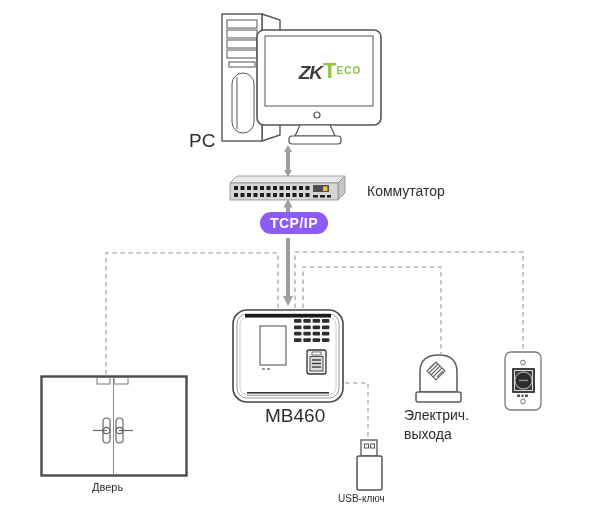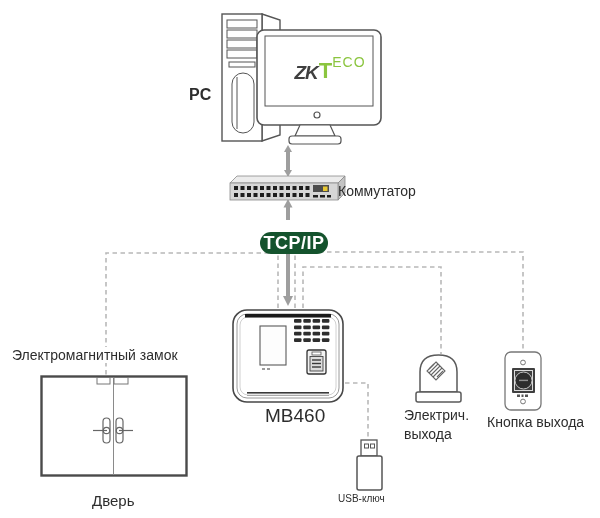--- a/index.html
+++ b/index.html
@@ -1,29 +1,29 @@
 <!DOCTYPE html>
 <html><head>
 <meta charset="utf-8">
 <style>
   html,body{margin:0;padding:0;background:#fff;}
   #canvas{position:relative;width:600px;height:518px;background:#fff;overflow:hidden;
           font-family:"Liberation Sans", sans-serif;color:#2e2e2e;}
   .abs{position:absolute;}
   .lbl{position:absolute;font-size:14px;color:#2d2d2d;white-space:nowrap;z-index:6;line-height:1.15;}
   .lbl.bg{background:#fff;padding:0 2px;}
-  .pc-lbl{font-weight:bold;font-size:16px;}
-  .badge{position:absolute;left:260px;top:232px;width:68px;height:22px;background:#14532d;
-         border-radius:11px;color:#fff;font-weight:bold;font-size:18px;display:flex;
+  .pc-lbl{font-weight:normal;font-size:19px;margin-top:44px;}
+  .badge{position:absolute;left:260px;top:212px;width:68px;height:22px;background:#8b5cf6;
+         border-radius:11px;color:#fff;font-weight:bold;font-size:14px;display:flex;
          align-items:center;justify-content:center;z-index:5;letter-spacing:.5px;}
   .logo{position:absolute;left:283px;top:52px;width:94px;height:30px;display:flex;
         align-items:flex-end;justify-content:center;z-index:4;line-height:1;}
   .logo .zk{font-weight:bold;font-style:italic;font-size:19px;color:#3f3f3f;letter-spacing:-1px;}
   .logo .t{font-weight:bold;font-size:22px;color:#8bc53f;margin-left:1px;}
-  .logo .eco{font-weight:normal;font-size:14px;color:#8bc53f;letter-spacing:1px;margin-bottom:13px;}
+  .logo .eco{font-weight:bold;font-size:10px;color:#8bc53f;letter-spacing:1px;margin-bottom:6px;}
   svg{display:block;}
   .z1{z-index:1}.z2{z-index:2}.z3{z-index:3}
 </style>
 </head>
 <body>
 
 <div id="canvas">
 
   <svg class="abs z1" style="left:0;top:0" width="600" height="518" viewBox="0 0 600 518">
     <g fill="none" stroke="#b8b8b8" stroke-width="1.6" stroke-dasharray="4.5 3.5">
@@ -112,21 +112,21 @@
       <rect x="76" y="23" width="4" height="4"></rect>
         <rect x="82.5" y="23" width="4" height="4"></rect>
       <rect x="90" y="15" width="16" height="7" fill="#4d4d4d"></rect>
       <rect x="100" y="16.5" width="4.5" height="4.5" fill="#e8c832"></rect>
       <rect x="90" y="25" width="5" height="2.5"></rect>
         <rect x="97" y="25" width="5" height="2.5"></rect>
       <rect x="104" y="25" width="4" height="2.5"></rect>
     </g>
   </svg>
 
-  <div class="lbl" style="left:338px;top:183px">Коммутатор</div>
+  <div class="lbl" style="left:367px;top:183px">Коммутатор</div>
 
   <div class="badge">TCP/IP</div>
 
   <svg class="abs z2" style="left:230px;top:306px" width="118" height="100" viewBox="0 0 118 100">
     <g fill="#fff">
       <rect x="3" y="4" width="110" height="92" rx="14" stroke="#474747" stroke-width="1.6"></rect>
       <rect x="7" y="8" width="102" height="84" rx="10" fill="none" stroke="#9a9a9a" stroke-width="1"></rect>
       <rect x="10" y="11" width="96" height="78" rx="8" fill="none" stroke="#c4c4c4" stroke-width="0.8"></rect>
     </g>
     <rect x="15" y="8" width="86" height="3.5" fill="#1a1a1a"></rect>
@@ -177,22 +177,21 @@
     <g fill="none" stroke="#666" stroke-width="1.2">
       <rect x="63" y="43" width="7" height="25" rx="3.5"></rect>
       <rect x="76" y="43" width="7" height="25" rx="3.5"></rect>
       <circle cx="66.5" cy="55.5" r="3.2"></circle>
       <circle cx="79.5" cy="55.5" r="3.2"></circle>
       <line x1="53" y1="55.5" x2="67" y2="55.5"></line>
       <line x1="79" y1="55.5" x2="93" y2="55.5"></line>
     </g>
   </svg>
 
-  <div class="lbl bg" style="left:10px;top:347px">Электромагнитный замок</div>
-  <div class="lbl" style="left:92px;top:492px;font-size:15px">Дверь</div>
+  <div class="lbl" style="left:92px;top:481px;font-size:11px">Дверь</div>
 
   <svg class="abs z2" style="left:412px;top:352px" width="54" height="52" viewBox="0 0 54 52">
     <g fill="#fff" stroke="#5a5a5a" stroke-width="1.5">
       <path d="M8,40 L8,20 Q8,3 26.5,3 Q45,3 45,20 L45,40 Z"></path>
       <rect x="4" y="40" width="45" height="10" rx="2"></rect>
     </g>
     <g fill="none" stroke="#666" stroke-width="1.1">
       <polygon points="24,10 33,19 24,28 15,19"></polygon>
       <line x1="17" y1="17" x2="22" y2="12"></line>
       <line x1="17" y1="21" x2="26" y2="12"></line>
@@ -211,21 +210,20 @@
     <circle cx="20" cy="51.5" r="2.4" fill="none" stroke="#777" stroke-width="1"></circle>
     <rect x="9" y="18" width="23" height="25" rx="1" fill="#3f3f3f"></rect>
     <rect x="11.5" y="20.5" width="18" height="20" fill="none" stroke="#dcdcdc" stroke-width="1"></rect>
     <circle cx="20.5" cy="30.5" r="8.5" fill="#2d2d2d" stroke="#c8c8c8" stroke-width="1"></circle>
     <rect x="16" y="29.7" width="9" height="1.4" fill="#8f8f8f"></rect>
     <rect x="14" y="44.5" width="3" height="2.5" fill="#555"></rect>
     <rect x="18.5" y="44.5" width="2" height="2.5" fill="#555"></rect>
     <rect x="22" y="44.5" width="3" height="2.5" fill="#555"></rect>
   </svg>
 
-  <div class="lbl" style="left:487px;top:414px">Кнопка выхода</div>
 
   <svg class="abs z2" style="left:352px;top:437px" width="34" height="56" viewBox="0 0 34 56">
     <g fill="#fff" stroke="#555" stroke-width="1.3">
       <rect x="9" y="3" width="16" height="16"></rect>
       <rect x="12.5" y="7" width="4" height="4" stroke-width="1"></rect>
       <rect x="18.5" y="7" width="4" height="4" stroke-width="1"></rect>
       <rect x="5" y="19" width="25" height="34" rx="2" stroke-width="1.5"></rect>
     </g>
   </svg>
 

